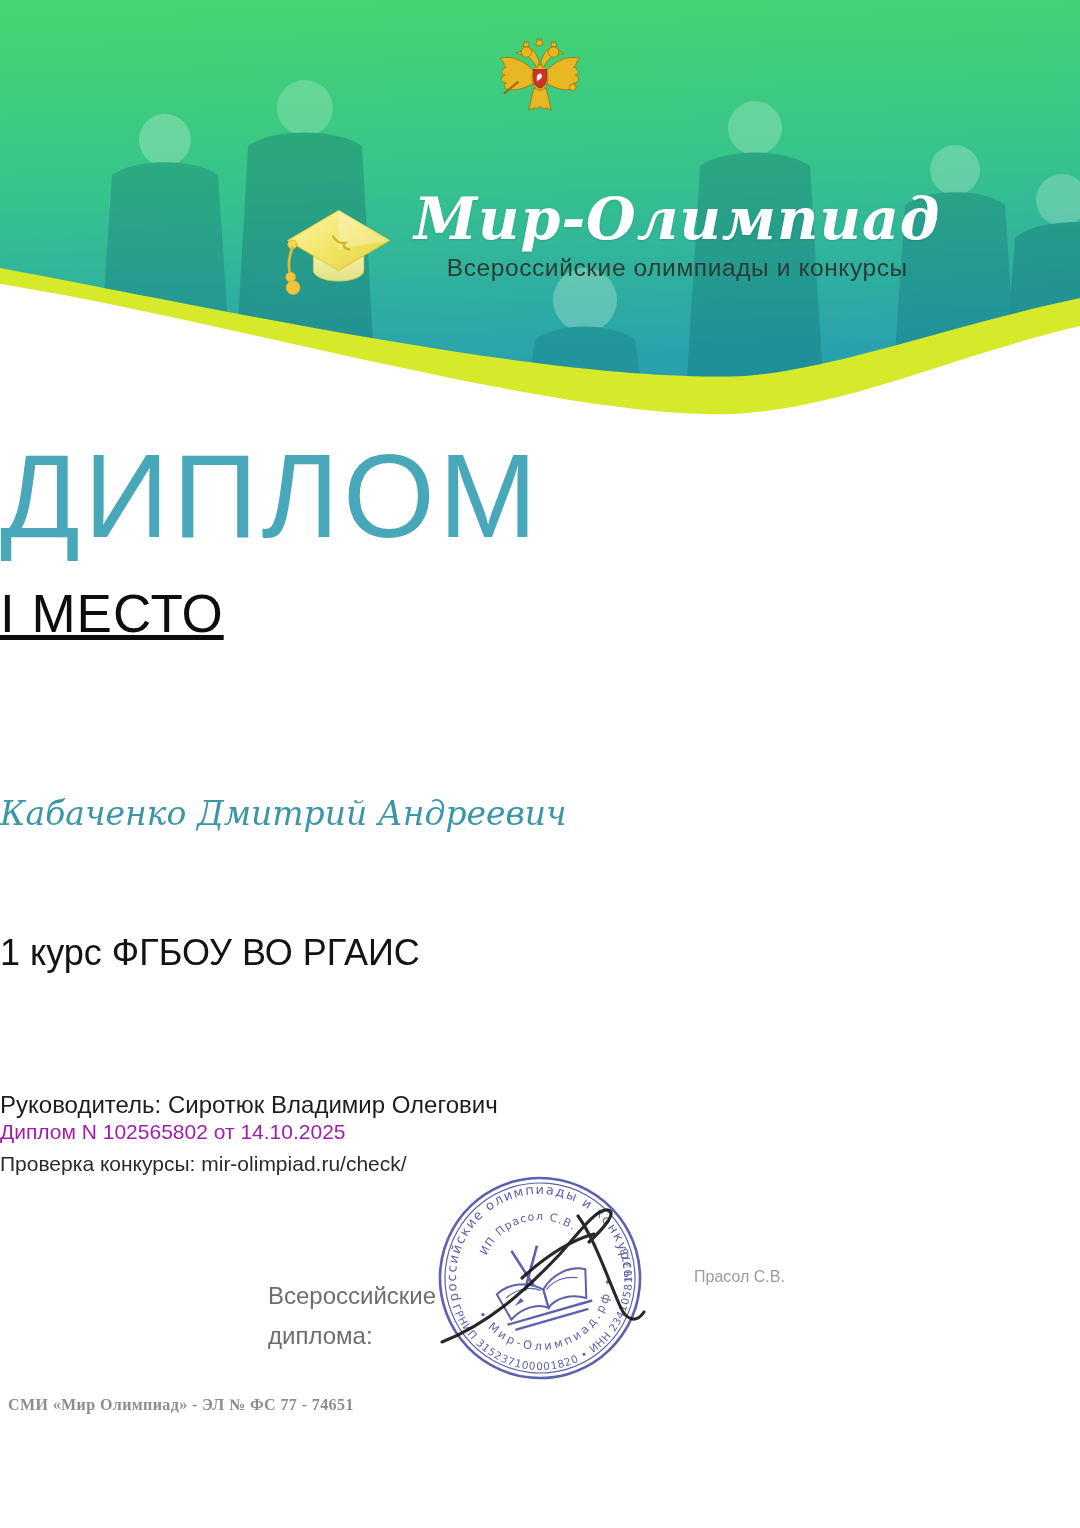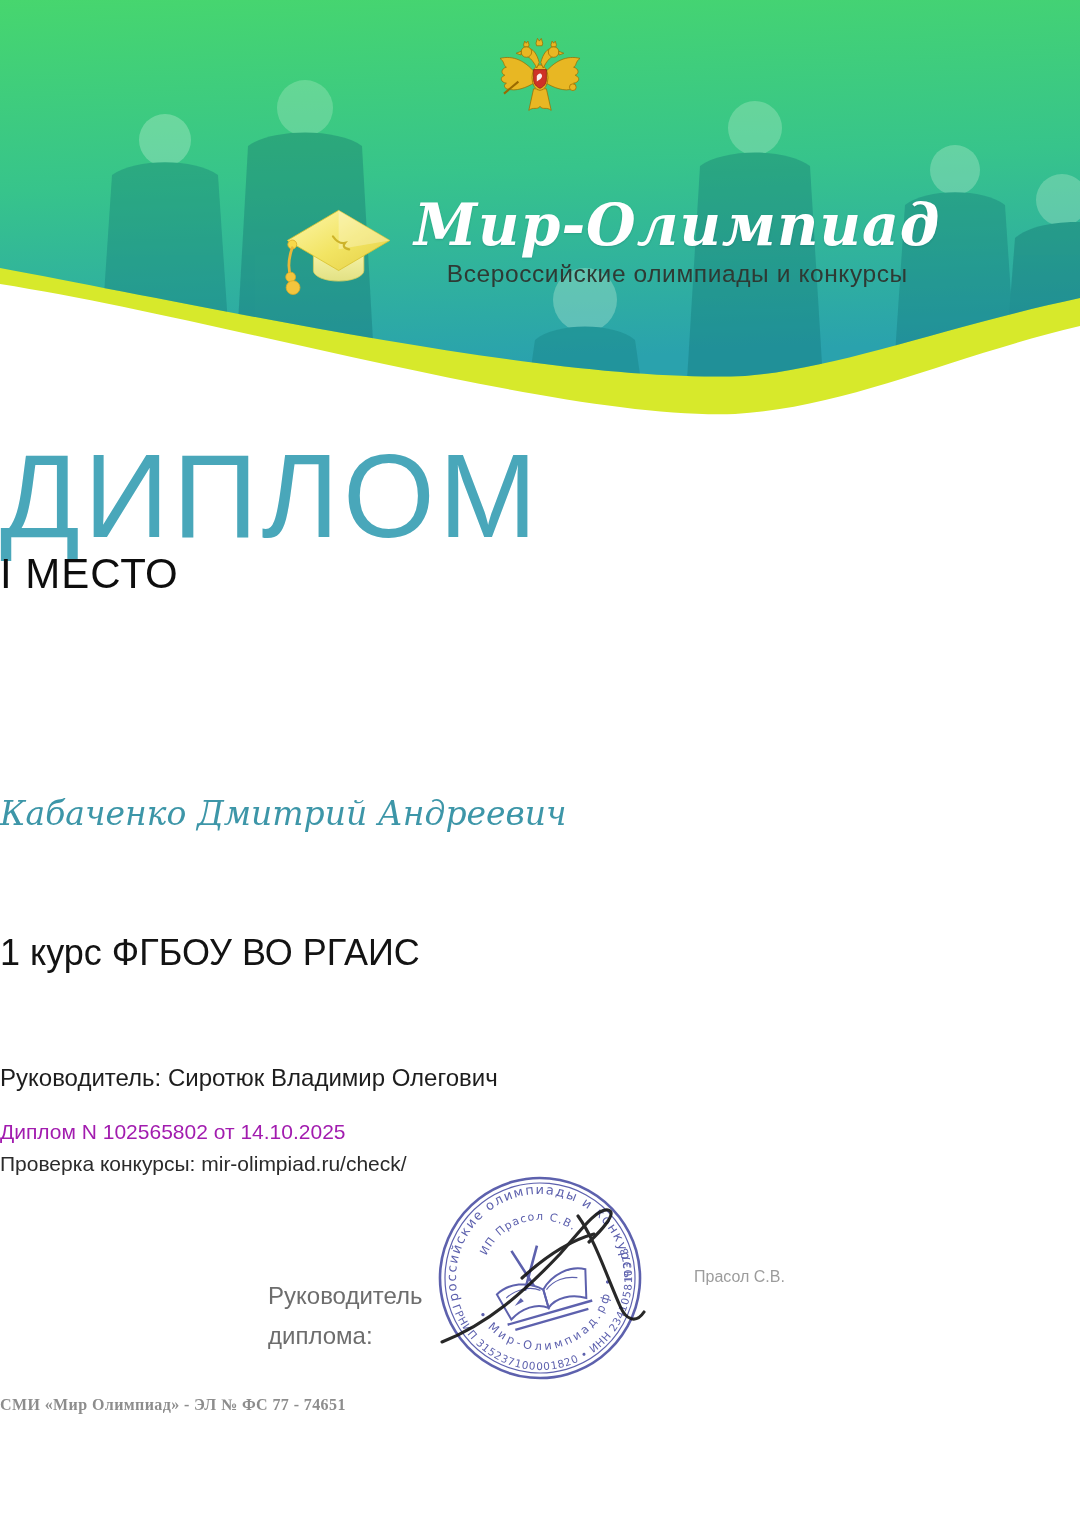--- a/index.html
+++ b/index.html
@@ -9,58 +9,58 @@
     font-family:"Liberation Sans",sans-serif;color:#111;
   }
   .abs{position:absolute;}
   .centered{left:0;right:0;text-align:left;}
 
   
   .hdr-svg{position:absolute;top:0;left:0;}
   .coat{position:absolute;left:492px;top:30px;}
   .logo-row{position:absolute;left:276px;top:190px;display:flex;align-items:flex-start;}
   .logo-cap{flex:0 0 auto;margin-top:2px;}
-  .logo-texts{margin-left:16px;margin-top:6px;}
+  .logo-texts{margin-left:16px;}
   .logo-script{
     font-family:"DejaVu Serif",serif;font-style:italic;font-weight:700;
     font-size:57px;line-height:1.0;color:#ffffff;letter-spacing:1px;
     text-shadow:0 1px 2px rgba(0,60,60,.18);white-space:nowrap;
   }
   .logo-sub{
     font-size:24.5px;color:#2e3a34;margin-top:7px;letter-spacing:.6px;
     text-align:center;white-space:nowrap;
   }
 
   
   .diploma-title{
     top:432px;font-size:118px;font-weight:400;color:#49a7ba;
     letter-spacing:4px;line-height:1.1;white-space:nowrap;
   }
-  .place-line{top:550px;font-size:42px;color:#0d0d0d;letter-spacing:1px;}
+  .place-line{top:583px;font-size:53px;color:#0d0d0d;letter-spacing:1px;text-decoration:underline;}
   .olympiad-line{top:657px;font-size:27px;color:#111;}
   .recipient-name{
     top:794px;font-size:33px;color:#3d96a8;
     font-family:"DejaVu Serif",serif;font-style:italic;white-space:nowrap;
   }
   .course-line{top:932px;font-size:36px;color:#131313;}
-  .supervisor-line{top:1064px;font-size:24px;color:#1d1d1d;}
+  .supervisor-line{top:1091px;font-size:24px;color:#1d1d1d;}
   .dnum-line{top:1120px;font-size:21px;color:#a21caf;}
   .check-line{top:1152px;font-size:21px;color:#2b2b2b;}
 
   
   .stamp-wrap{position:absolute;left:426px;top:1174px;}
   .project-head{
     position:absolute;left:268px;top:1276px;font-size:24px;color:#6d6d6d;
     line-height:1.65;text-align:left;
   }
   .signer-name{position:absolute;left:694px;top:1268px;font-size:16px;color:#9c9c9c;}
 
   .footer-line{
     top:1396px;font-size:16px;color:#8d8d8d;font-weight:bold;
-    font-family:"Liberation Serif",serif;letter-spacing:.4px;
+    font-family:"Liberation Serif",serif;letter-spacing:.4px;margin-left:8px;
   }
 </style>
 </head>
 <body>
 
 <div class="page">
 
   <svg class="hdr-svg" width="1080" height="445" viewBox="0 0 1080 445" aria-hidden="true">
     <defs>
       <linearGradient id="hdrGrad" x1="0" y1="0" x2="0.12" y2="1">
@@ -210,21 +210,21 @@
 
       <g fill="none" stroke="#161616" stroke-width="3.1" stroke-linecap="round" opacity="0.92">
         <path d="M16,168 C62,150 98,118 134,80 C152,60 170,34 182,36 C192,38 176,56 163,68"></path>
         <path d="M96,104 C120,82 146,66 168,60"></path>
         <path d="M152,42 C168,64 180,100 194,132 C200,146 210,150 218,138"></path>
       </g>
     </svg>
   </div>
 
   <div class="project-head">
-    <div>Руководитель</div>
+    <div>Всероссийские</div>
     <div>диплома:</div>
   </div>
 
   <div class="signer-name">Прасол С.В.</div>
 
   <div class="abs centered footer-line">СМИ «Мир Олимпиад» - ЭЛ № ФС 77 - 74651</div>
 
 </div>
 
 </body></html>

